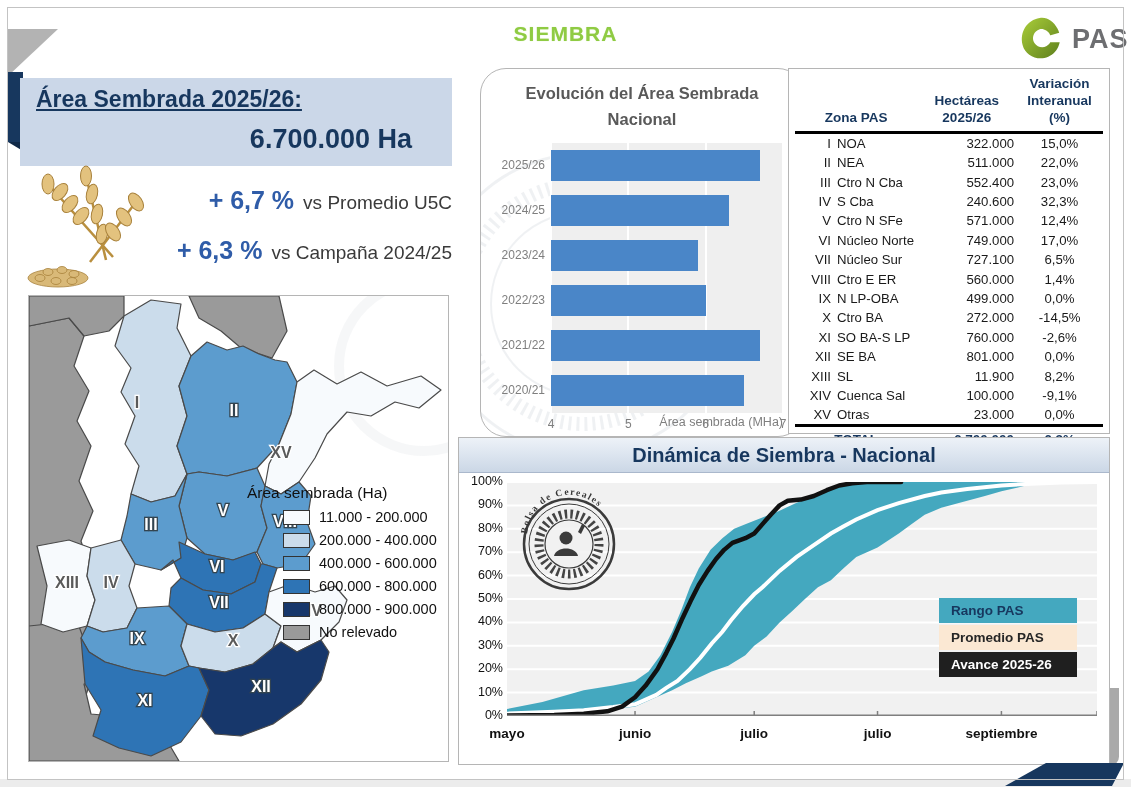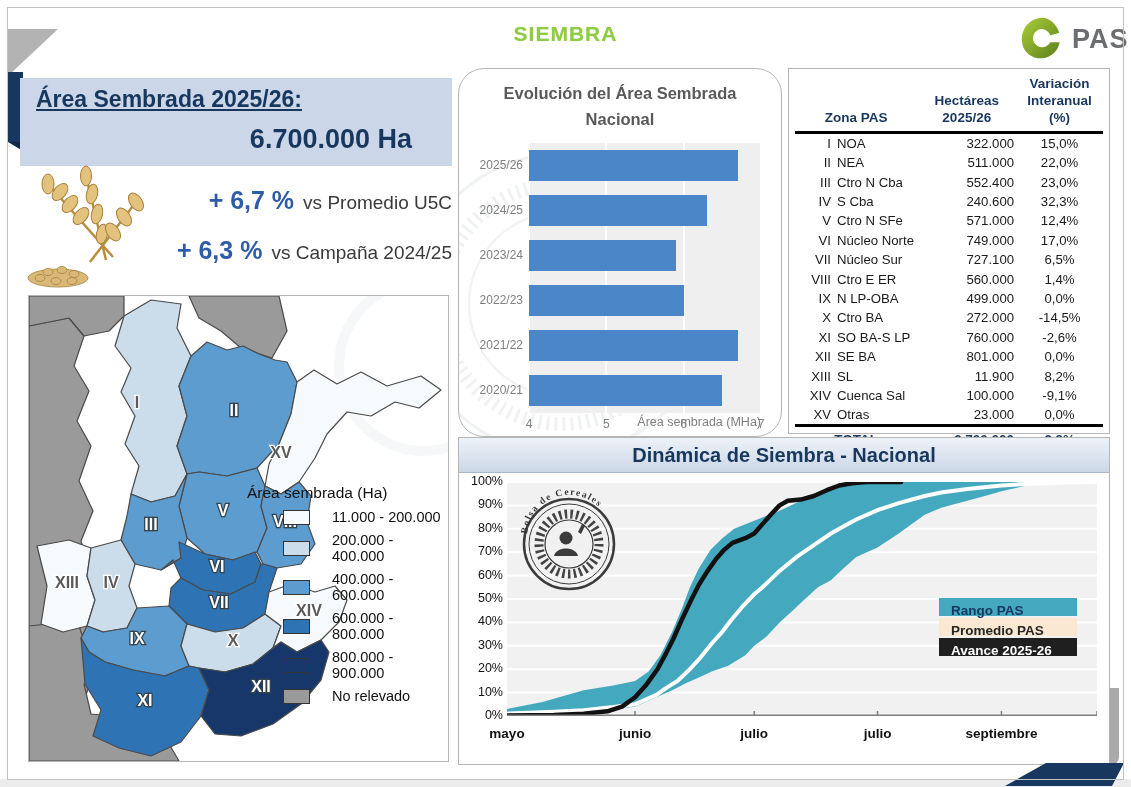--- a/index.html
+++ b/index.html
@@ -32,25 +32,25 @@
   .cmp-line{display:flex;justify-content:flex-end;align-items:baseline;gap:9px;margin-bottom:21px;}
   .cmp-pct{font-size:25px;font-weight:bold;color:#2F5CA8;}
   .cmp-label{font-size:19px;color:#3a3a3a;}
   .wheat{position:absolute;left:18px;top:162px;}
   
   .panel{position:absolute;background:#fff;border:1px solid #B5B5B5;box-sizing:border-box;}
   
   .map-panel{left:28px;top:295px;width:421px;height:467px;}
   .map-legend{position:absolute;right:5px;top:188px;width:196px;z-index:3;}
   .map-legend-title{font-size:15.5px;color:#111;margin-bottom:7px;}
-  .map-legend-item{display:flex;align-items:center;gap:22px;margin-bottom:7px;padding-left:36px;}
+  .map-legend-item{display:flex;align-items:center;gap:9px;margin-bottom:7px;padding-left:36px;}
   .map-legend-swatch{width:27px;height:15px;border:1.4px solid #333;box-sizing:border-box;flex:none;}
   .map-legend-label{font-size:14.5px;color:#111;}
   
-  .bar-panel{left:458px;top:68px;width:324px;height:369px;border-radius:26px;}
+  .bar-panel{left:480px;top:68px;width:324px;height:369px;border-radius:26px;}
   .bar-title{position:absolute;left:0;top:12px;width:100%;text-align:center;
         font-size:16.5px;font-weight:bold;color:#595959;line-height:1.55;}
   .bar-plot{position:absolute;left:70px;top:74px;width:232px;height:270px;background:#EFEFEF;}
   .bar-grid{position:absolute;top:0;width:2px;height:100%;background:#fff;}
   .bar-row{position:absolute;left:0;height:31px;background:#4A86C8;}
   .bar-cat{position:absolute;left:6px;width:58px;text-align:right;font-size:12px;color:#7F7F7F;}
   .bar-tick{position:absolute;top:348px;font-size:12px;color:#7F7F7F;transform:translateX(-50%);}
   .bar-xlabel{position:absolute;right:20px;top:346px;font-size:12.5px;color:#7F7F7F;}
   
   .table-panel{left:788px;top:68px;width:322px;height:366px;padding:4px 6px;}
@@ -66,21 +66,21 @@
   tr.total td{border-top:3px solid #000;font-weight:bold;color:#17375E;font-size:13.5px;height:24px;}
   
   .dyn-panel{left:458px;top:437px;width:652px;height:328px;}
   .dyn-title{position:absolute;left:0;top:0;width:100%;height:34px;line-height:34px;text-align:center;
         font-size:20px;font-weight:bold;color:#17375E;
         background:linear-gradient(#EDF2F8,#CBD7E6);border-bottom:1px solid #AAB8CC;}
   .dyn-plot-wrap{position:absolute;left:48px;top:44px;width:590px;height:234px;}
   .dyn-ylab{position:absolute;width:42px;text-align:right;font-size:12.5px;color:#111;left:2px;}
   .dyn-xlab{position:absolute;top:288px;font-size:13.5px;font-weight:bold;color:#111;transform:translateX(-50%);}
   .dyn-legend{position:absolute;right:32px;top:160px;width:138px;z-index:3;}
-  .dyn-legend-item{height:18px;line-height:25px;padding-left:12px;font-size:13.5px;font-weight:bold;
+  .dyn-legend-item{height:25px;line-height:25px;padding-left:12px;font-size:13.5px;font-weight:bold;
         margin-bottom:2px;box-sizing:border-box;}
   .seal{position:absolute;left:49px;top:42px;z-index:2;opacity:.88;}
 </style>
 </head>
 <body>
 
 <div class="page">
 
   <div class="ribbon-topleft"></div>
   <div class="ribbon-left"></div>

